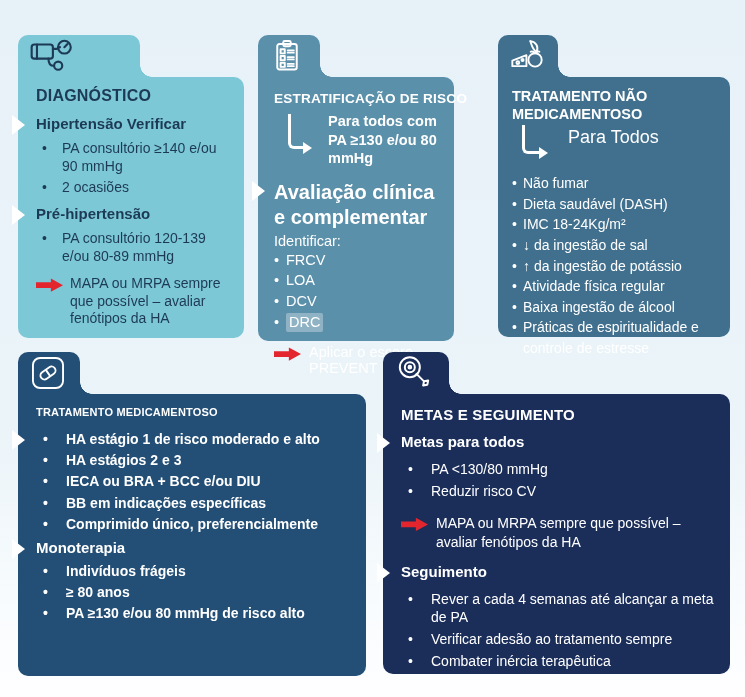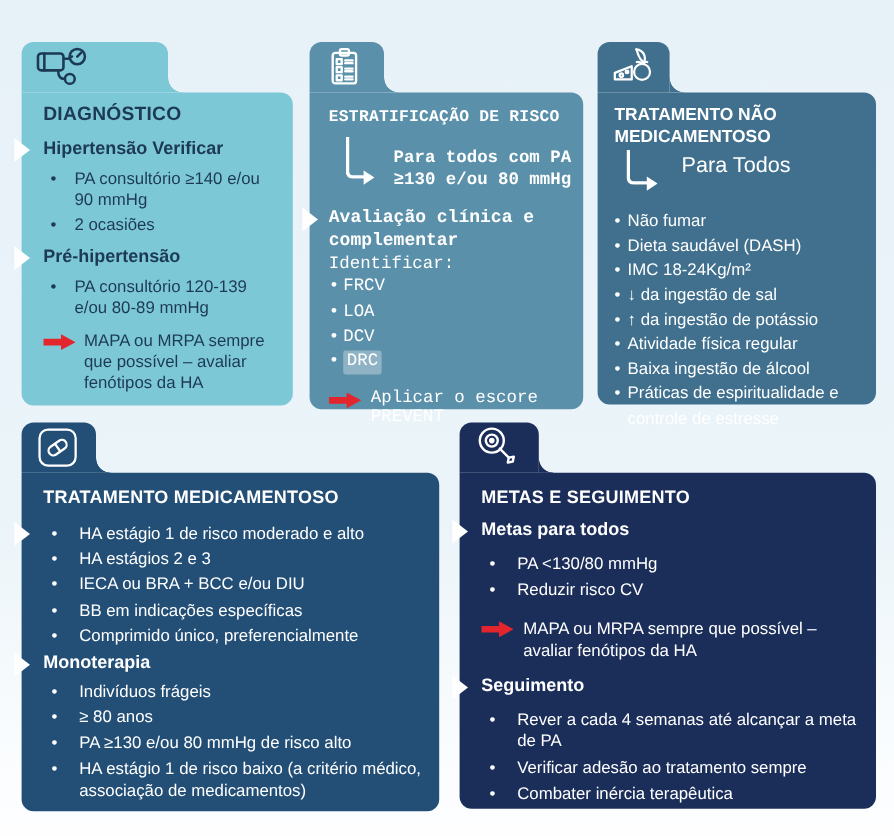--- a/index.html
+++ b/index.html
@@ -35,29 +35,29 @@
   #c1 .cbody{padding:8px 12px 0 18px;color:#1d3a55;font-size:14px;}
   #c1 .ctitle{font-size:16px;letter-spacing:0.2px;margin:2px 0 10px;}
   #c1 .sec{font-size:15px;margin:8px 0 8px;}
   #c1 .marker{left:-24px;top:0;}
   #c1 .b{margin:0 0 4px;line-height:1.26;}
   #c1 .b::before{width:26px;padding-left:6px;box-sizing:border-box;}
   #c1 .note{margin-top:10px;line-height:1.26;}
   #c1 .red-arrow{margin-right:7px;}
 
   
-  #c2{--c:#5b90aa;left:258px;top:35px;width:228px;height:306px;color:#fff;font-family:Liberation Mono, monospace;}
+  #c2{--c:#5b90aa;left:258px;top:35px;width:196px;height:306px;color:#fff;}
   #c2 .tab{width:62px;}
   #c2 .cbody{padding:10px 10px 0 16px;font-size:14.5px;}
   #c2 .ctitle{font-size:13.6px;letter-spacing:0.2px;white-space:nowrap;margin:4px 0 6px;}
   #c2 .callout{position:relative;padding-left:54px;min-height:48px;
        display:flex;flex-direction:column;justify-content:flex-end;
        font-weight:bold;font-size:14.5px;line-height:1.28;margin-bottom:12px;}
   #c2 .elbow{left:14px;top:2px;width:18px;height:32px;}
-  #c2 .sec{font-size:15px;line-height:1.28;margin:0 0 2px;}
+  #c2 .sec{font-size:20px;line-height:1.28;margin:0 0 2px;}
   #c2 .marker{left:-22px;top:1px;}
   #c2 .ident{margin:2px 0 2px;}
   #c2 .b{margin:1px 0;line-height:1.35;}
   #c2 .b::before{width:12px;}
   #c2 .note{margin-top:12px;font-size:14.5px;}
   #c2 .red-arrow{margin-right:8px;}
 
   
   #c3{--c:#40708e;left:498px;top:35px;width:232px;height:302px;color:#fff;}
   #c3 .tab{width:60px;}
@@ -67,24 +67,24 @@
        display:flex;flex-direction:column;justify-content:flex-start;
        font-weight:normal;font-size:18px;margin-bottom:10px;}
   #c3 .elbow{left:10px;top:-2px;width:20px;height:26px;}
   #c3 .b{line-height:1.47;}
   #c3 .b::before{width:11px;}
 
   
   #c4{--c:#234f76;left:18px;top:352px;width:348px;height:324px;color:#fff;}
   #c4 .tab{width:62px;}
   #c4 .cbody{padding:10px 12px 0 18px;font-size:14px;}
-  #c4 .ctitle{font-size:15px;letter-spacing:0.2px;margin:2px 0 12px;}
+  #c4 .ctitle{font-size:11px;letter-spacing:0.2px;margin:2px 0 12px;}
   #c4 .sec{font-size:15px;margin:6px 0 6px;}
   #c4 .marker{left:-24px;top:0;}
-  #c4 .b{margin:0 0 3px;line-height:1.3;}
+  #c4 .b{margin:0 0 3px;line-height:1.3;font-weight:bold;}
   #c4 .b::before{width:30px;padding-left:7px;box-sizing:border-box;}
 
   
   #c5{--c:#1b2e5a;left:383px;top:352px;width:347px;height:322px;color:#fff;}
   #c5 .tab{width:66px;}
   #c5 .cbody{padding:10px 12px 0 18px;font-size:14px;}
   #c5 .ctitle{font-size:15px;letter-spacing:0.2px;margin:2px 0 10px;}
   #c5 .sec{font-size:15px;margin:6px 0 10px;}
   #c5 .marker{left:-24px;top:0;}
   #c5 .b{margin:0 0 4px;line-height:1.3;}
@@ -262,23 +262,20 @@
       </div>
       <div class="b">
           <span>Indivíduos frágeis</span>
         </div>
       <div class="b">
           <span>≥ 80 anos</span>
         </div>
       <div class="b">
           <span>PA ≥130 e/ou 80 mmHg de risco alto</span>
         </div>
-      <div class="b">
-          <span>HA estágio 1 de risco baixo (a critério médico, associação de medicamentos)</span>
-        </div>
     </div>
   </div>
 
   <div class="card" id="c5">
     <div class="tab">
       <svg class="icon" width="40" height="40" viewBox="0 0 48 48" fill="none" stroke="#ffffff" stroke-width="2.4" stroke-linecap="round" stroke-linejoin="round">
         <circle cx="19" cy="17" r="12"></circle>
         <circle cx="19" cy="17" r="6"></circle>
         <circle cx="19" cy="17" r="1.6" fill="#ffffff"></circle>
         <line x1="27" y1="25" x2="36" y2="34"></line>

